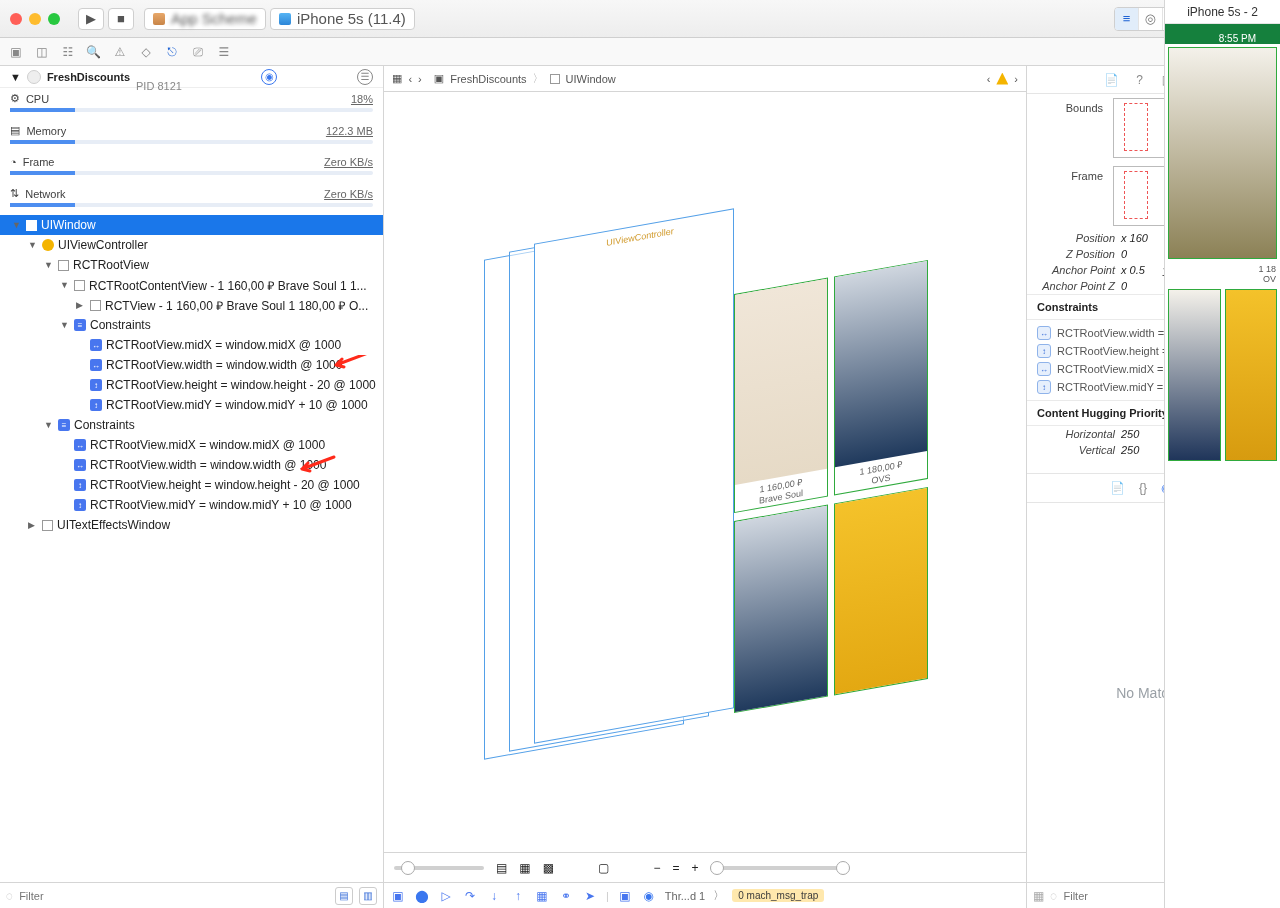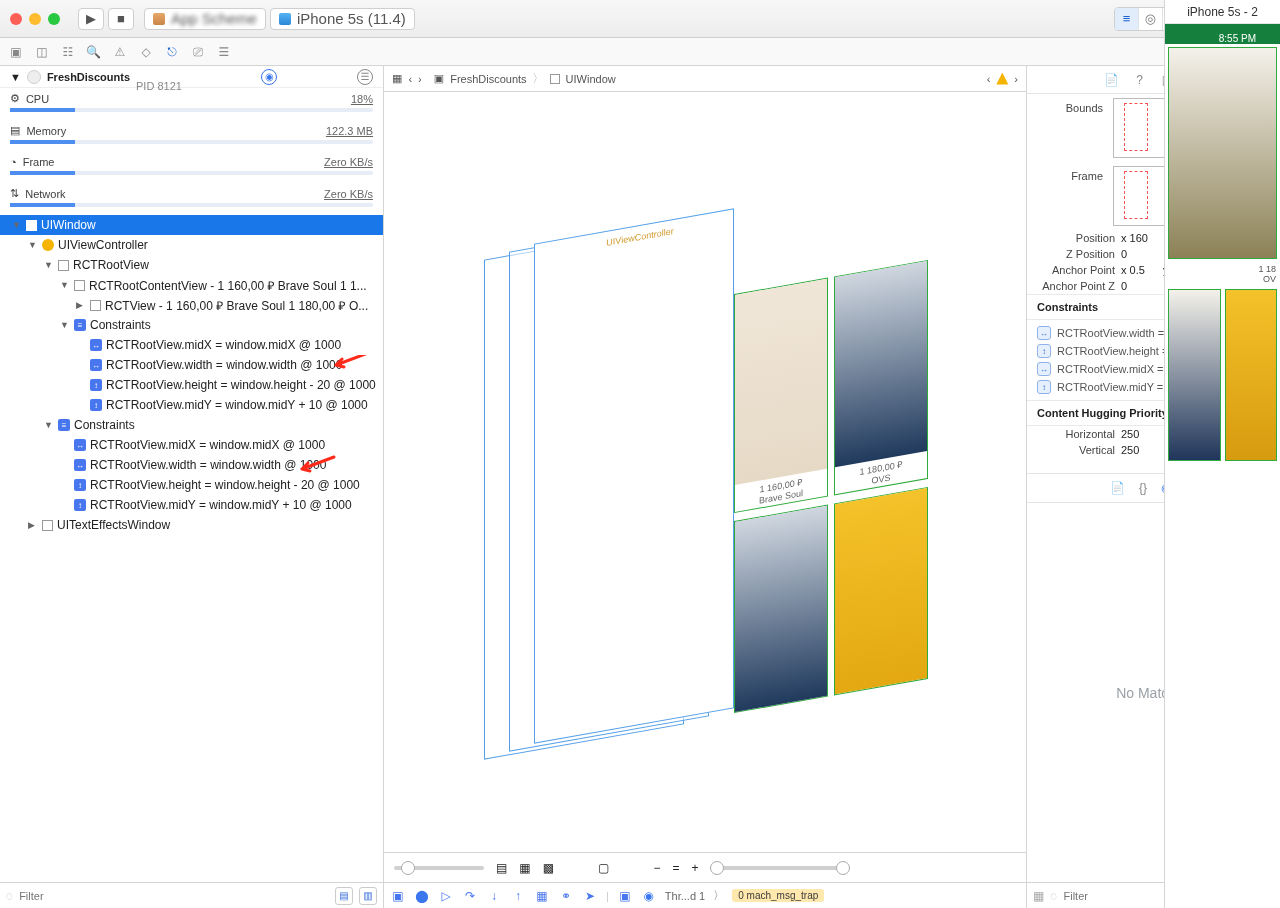--- a/index.html
+++ b/index.html
@@ -84,21 +84,21 @@
 .insp-nav .ico.sel{background:#3a77ef;color:#fff;}
 .insp-body{flex:1;overflow:auto;font-size:11px;}
 .section-head{font-weight:600;padding:6px 10px;border-bottom:1px solid #eaeaea;}
 .frame-row{display:flex;gap:10px;padding:4px 10px;}
 .frame-label{width:66px;text-align:right;color:#444;font-size:11px;padding-top:4px;}
 .frame-box{width:56px;height:60px;border:1px solid #bbb;background:#fff;position:relative;}
 .frame-box .inner{position:absolute;left:10px;top:4px;width:24px;height:48px;border:1px dashed #e55;}
 .vals{display:flex;flex-direction:column;gap:2px;font-size:11px;}
 .vals div.hl{position:relative;}
 .vals div.hl::after{content:"";position:absolute;left:-4px;right:-22px;top:14px;height:4px;background:#ff2a1a;border-radius:2px;}
-.kv-row{display:flex;align-items:center;gap:6px;padding:2px 10px;font-size:11px;}
+.kv-row{display:flex;align-items:center;gap:6px;padding:2px 10px;font-size:11px;font-style:italic;}
 .kv-row .k{width:78px;text-align:right;color:#444;}
 .kv-row .kv-sub{color:#222;}
 .clist{padding:4px 6px;}
 .citem{display:flex;align-items:center;gap:6px;padding:2px 4px;color:#555;font-size:11px;white-space:nowrap;overflow:hidden;text-overflow:ellipsis;}
 .citem .cic{width:14px;height:14px;background:#e6effc;border:1px solid #8fb3ea;border-radius:3px;color:#3a6fd8;font-size:8px;display:flex;align-items:center;justify-content:center;}
 .insp-mid{height:30px;border-top:1px solid #e5e5e5;border-bottom:1px solid #e5e5e5;display:flex;align-items:center;justify-content:center;gap:14px;}
 .insp-mid .ico{color:#888;font-size:12px;}
 .insp-mid .ico.sel{color:#3a77ef;}
 .no-match{flex:1;display:flex;align-items:center;justify-content:center;color:#9aa0a6;font-size:14px;}
 .right-footer{height:26px;border-top:1px solid #d5d5d5;display:flex;align-items:center;padding:0 6px;gap:6px;}

